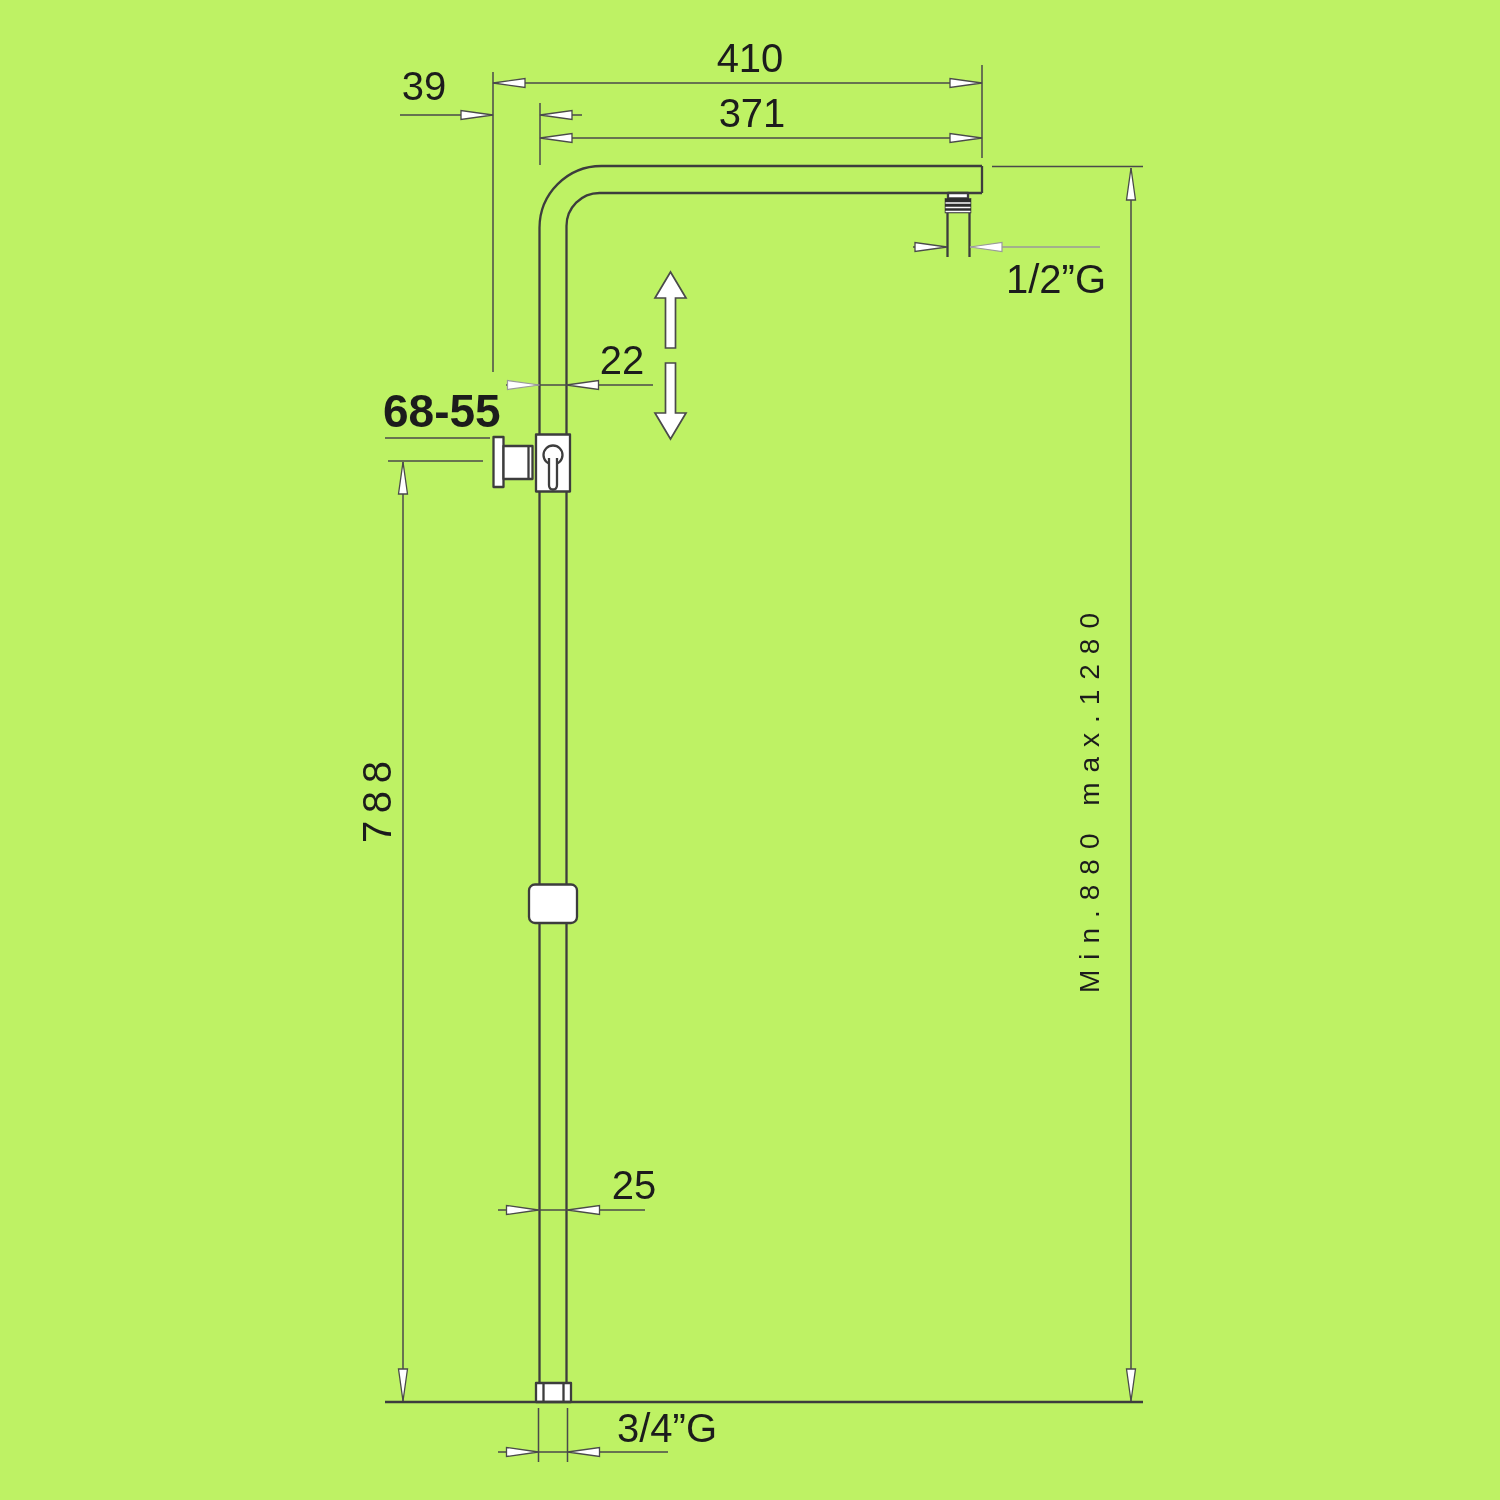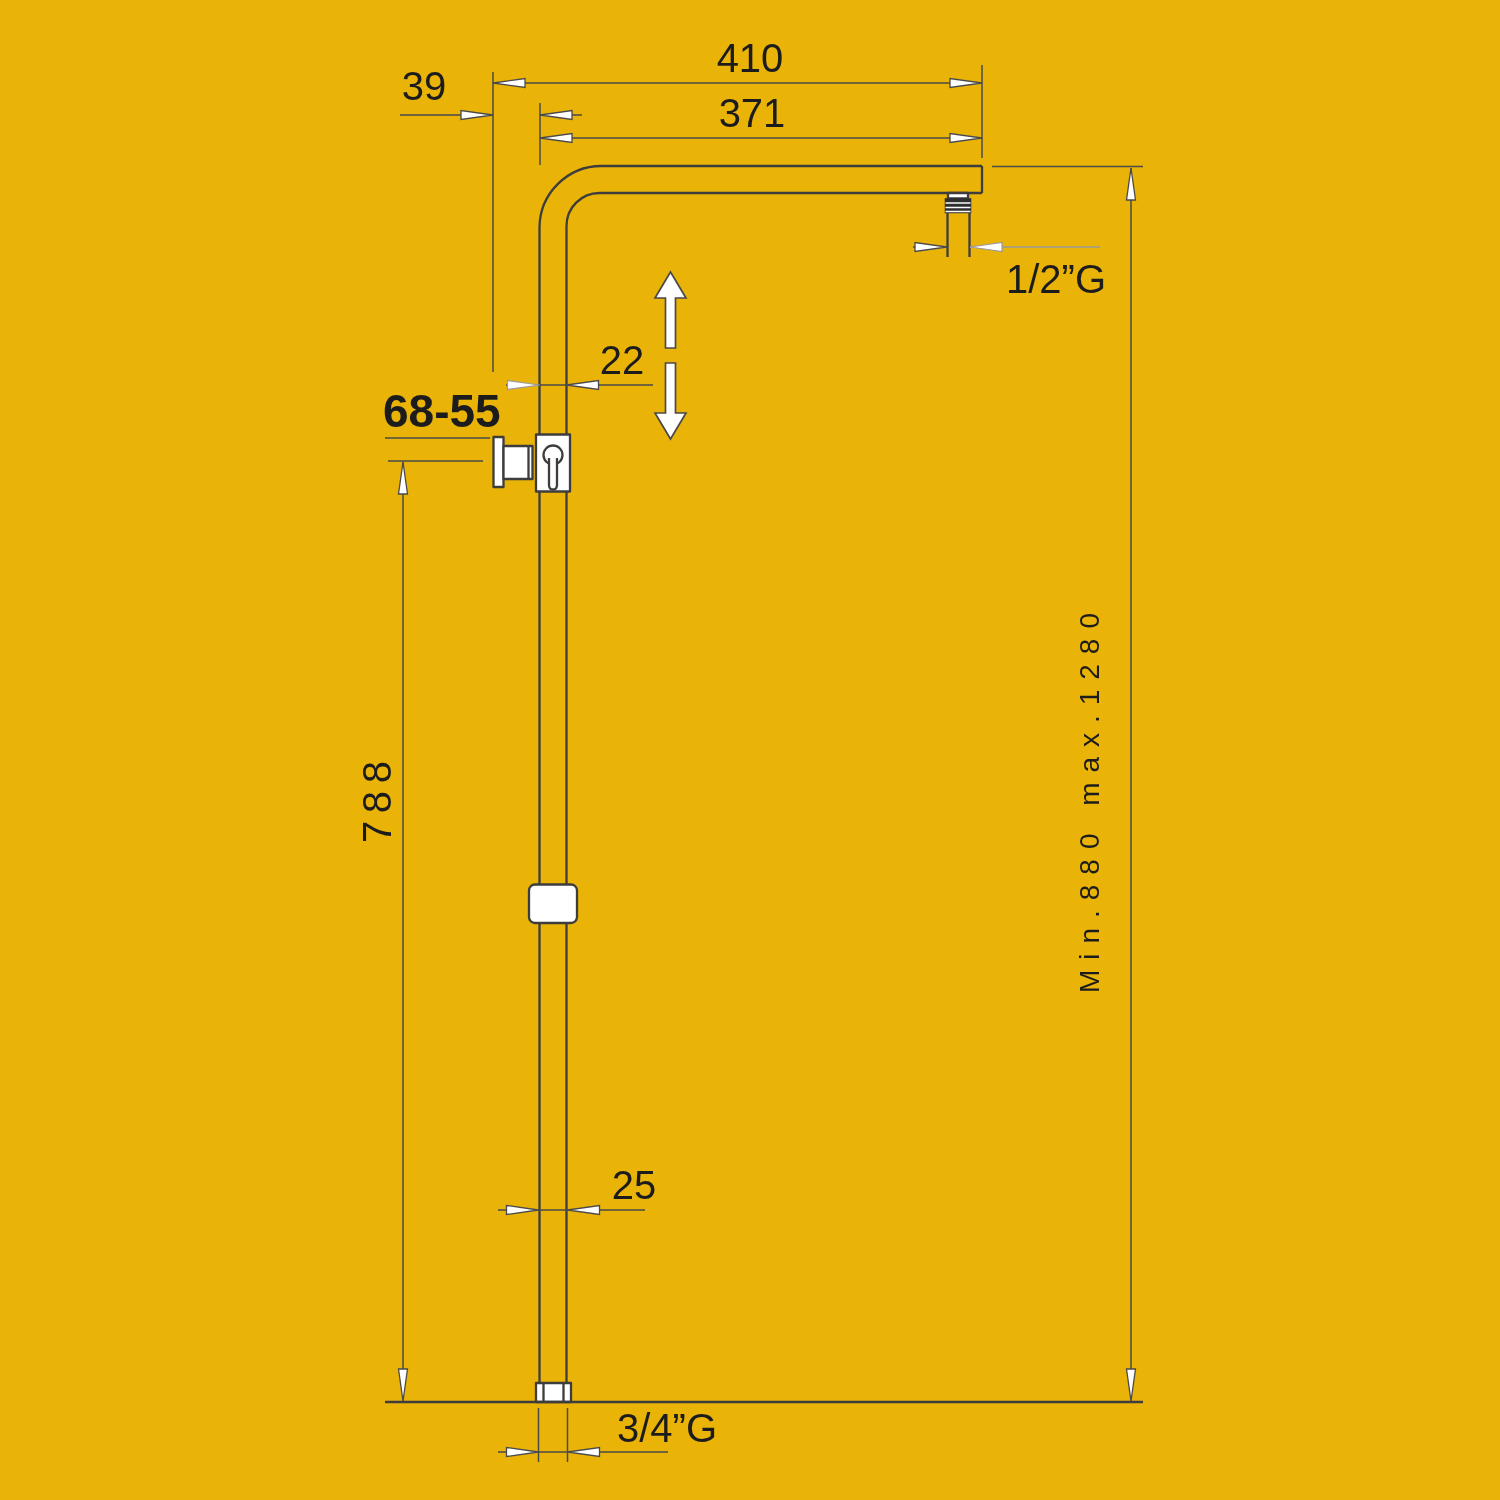--- a/index.html
+++ b/index.html
@@ -4,21 +4,21 @@
 <style>
   html, body {
     margin: 0;
     padding: 0;
     background: #ffffff;
   }
   .page {
     position: relative;
     width: 1500px;
     height: 1500px;
-    background: #eab308;
+    background: #bef264;
     overflow: hidden;
   }
   svg { display: block; }
 
   
   .product {
     fill: none;
     stroke: #3d3d3d;
     stroke-width: 2.3;
     stroke-linecap: butt;

